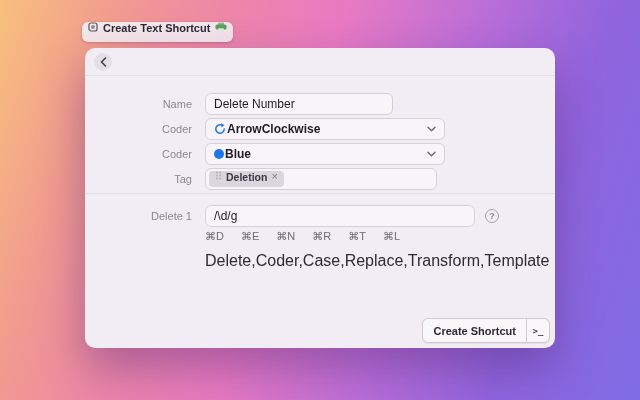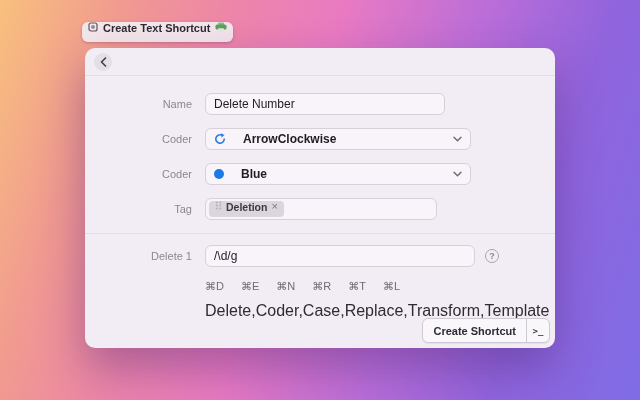--- a/index.html
+++ b/index.html
@@ -25,33 +25,33 @@
     box-shadow:0 20px 45px rgba(70,35,110,.40);
   }
   .header{ height:28px; position:relative; border-bottom:1px solid #e3dde5; }
   .back-btn{
     position:absolute; left:9px; top:5px; width:18px; height:18px; border-radius:50%;
     background:#e4dee6; border:none; display:flex; align-items:center; justify-content:center;
     cursor:pointer; padding:0;
   }
 
   .form1{ padding-top:17px; }
-  .row{ display:flex; align-items:center; margin-bottom:13px; }
+  .row{ display:flex; align-items:center; margin-bottom:3px; }
   .lbl{ width:107px; text-align:right; margin-right:13px; font-size:11px; color:#8b8793; }
 
   .text-input{
-    width:240px; height:22px; background:#f8f4f9; border:1px solid #d6d0d9; border-radius:6px;
+    width:188px; height:22px; background:#f8f4f9; border:1px solid #d6d0d9; border-radius:6px;
     font-family:"Liberation Sans", sans-serif; font-size:12px; font-weight:500; color:#1f1d24;
     padding:0 8px; outline:none;
   }
   .text-input.wide{ width:270px; }
 
   .select{
-    width:266px; height:22px; background:#f8f4f9; border:1px solid #d6d0d9; border-radius:6px;
-    display:flex; align-items:center; padding:0 8px; gap:17px; cursor:pointer;
+    width:240px; height:22px; background:#f8f4f9; border:1px solid #d6d0d9; border-radius:6px;
+    display:flex; align-items:center; padding:0 8px; gap:1px; cursor:pointer;
   }
   .select .val{ font-size:12px; font-weight:600; color:#1f1d24; flex:1; }
   .swatch{ width:10px; height:10px; border-radius:50%; background:#1d79e8; }
 
   .tag-field{
     width:232px; height:22px; background:#f8f4f9; border:1px solid #d6d0d9; border-radius:6px;
     display:flex; align-items:center; padding:0 3px; cursor:text;
   }
   .chip{ display:flex; align-items:flex-start; gap:4px; background:#dbd5dd; border-radius:4px; height:16px; padding:0 6px; }
   .chip-txt{ font-size:10.5px; font-weight:700; color:#3b3842; }

